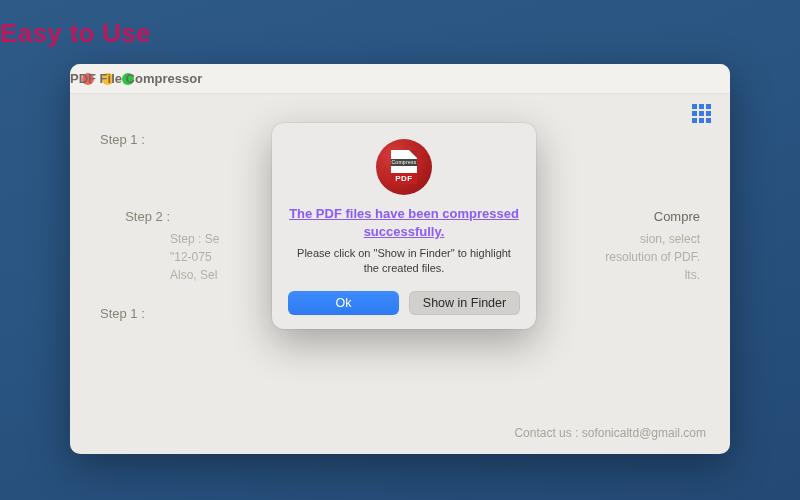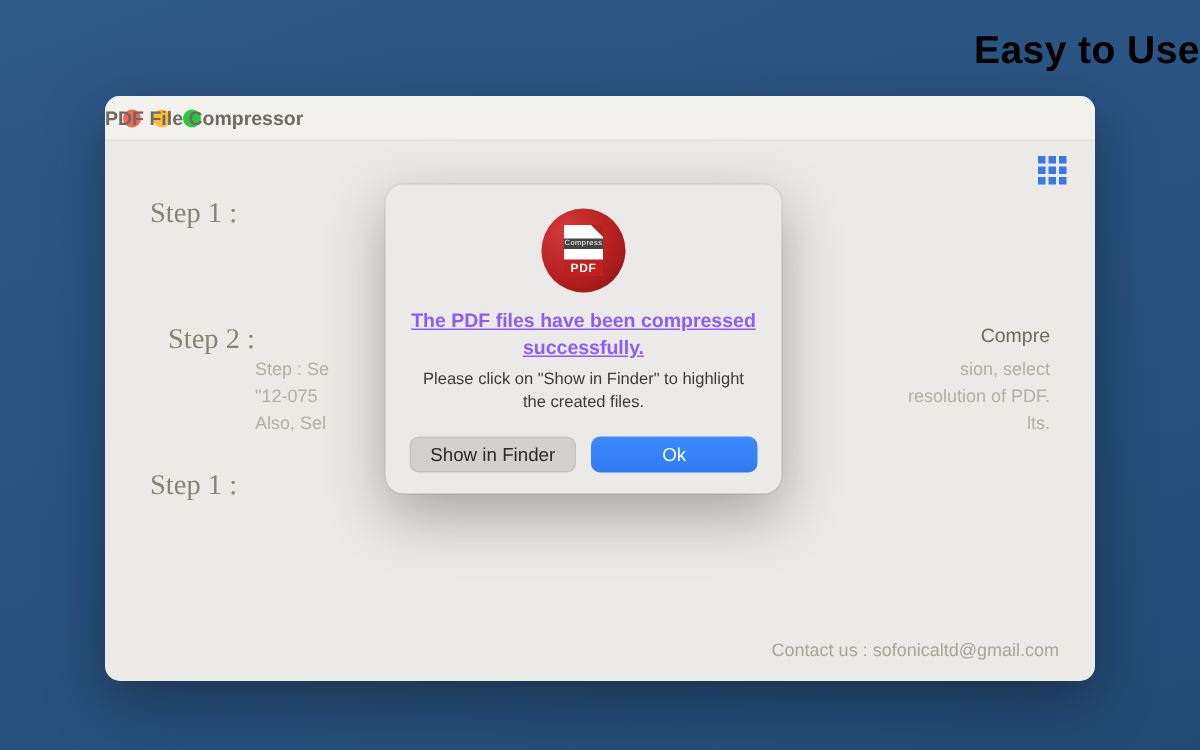--- a/index.html
+++ b/index.html
@@ -4,22 +4,22 @@
 <style>
   * { box-sizing: border-box; margin: 0; padding: 0; }
   html, body { width: 800px; height: 500px; overflow: hidden; }
   body {
     font-family: -apple-system, "Helvetica Neue", Arial, sans-serif;
     background: linear-gradient(160deg, #2e5a88 0%, #2a5482 40%, #234a75 100%);
     position: relative;
   }
   .hero-title {
     width: 100%;
-    text-align: right;
-    color: #000000;
+    text-align: left;
+    color: #be185d;
     font-size: 26px;
     font-weight: 600;
     padding-top: 18px;
     letter-spacing: 0.3px;
   }
   .window {
     position: absolute;
     left: 70px;
     top: 64px;
     width: 660px;
@@ -63,35 +63,35 @@
   }
   .grid-icon svg rect { fill: #3b78e7; }
   .content {
     position: absolute;
     left: 30px; right: 30px; top: 68px;
     color: #9c988f;
     font-size: 13px;
   }
   .step-row { display: flex; margin-bottom: 62px; }
   .step-row.step2 { margin-bottom: 20px; text-align: right; }
-  .step-label { width: 70px; color: #888377; font-size: 19px; font-family: Liberation Serif, serif; }
+  .step-label { width: 70px; color: #888377; font-size: 13px; }
   .step-body { flex: 1; }
   .step2-heading { color: #6d695f; font-size: 13px; margin-bottom: 6px; }
   .note-text { color: #b3afa5; font-size: 12px; line-height: 1.5; }
   .contact {
     position: absolute;
     right: 24px;
     bottom: 14px;
     font-size: 12px;
     color: #a8a49a;
   }
   
   .modal {
     position: absolute;
-    left: 257px;
+    left: 272px;
     top: 123px;
     width: 264px;
     background: #eceae8;
     border-radius: 12px;
     box-shadow: 0 14px 40px rgba(0,0,0,0.30), 0 0 0 1px rgba(0,0,0,0.05);
     padding: 16px 16px 14px;
     text-align: center;
   }
   .app-icon {
     width: 56px; height: 56px;
@@ -251,16 +251,16 @@
     <div class="circle">
       <div class="page">
         <div class="compress-strip">Compress</div>
         <div class="pdf-strip">PDF</div>
       </div>
     </div>
   </div>
   <div class="modal-heading">The PDF files have been compressed successfully.</div>
   <div class="modal-sub">Please click on "Show in Finder" to highlight the created files.</div>
   <div class="modal-buttons">
+    <button class="btn btn-primary">Ok</button>
     <button class="btn btn-secondary">Show in Finder</button>
-    <button class="btn btn-primary">Ok</button>
   </div>
 </div>
 
 </body></html>

